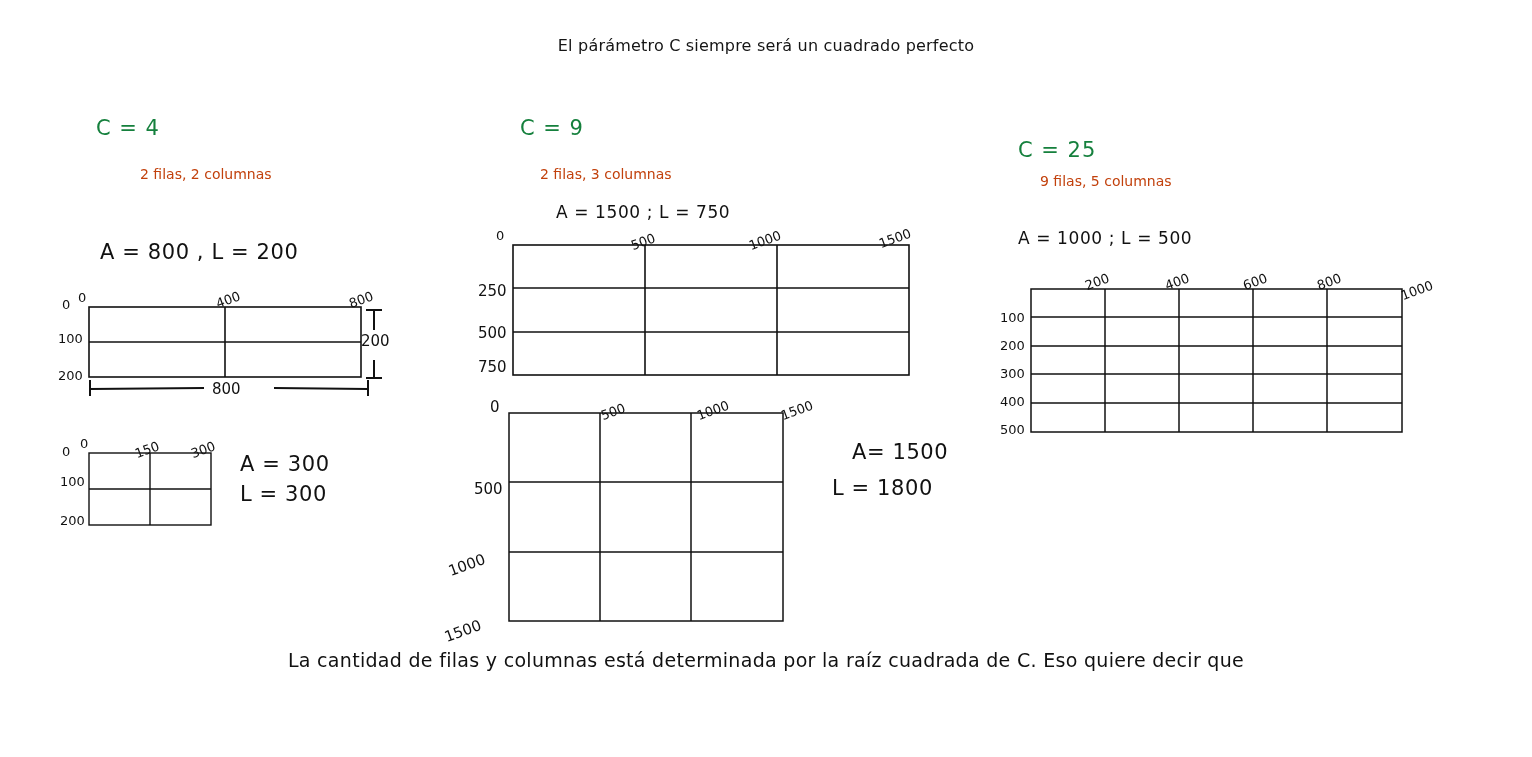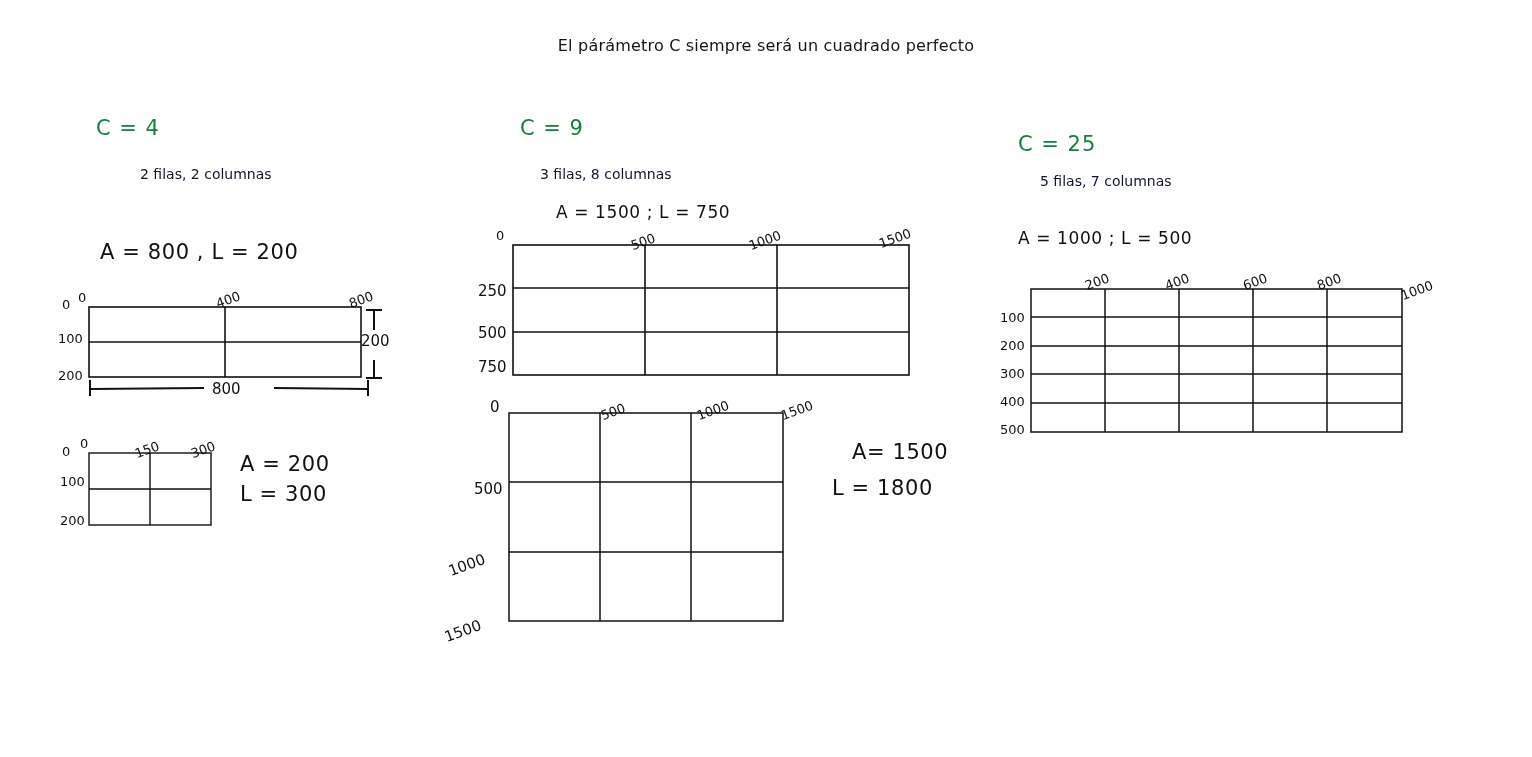--- a/index.html
+++ b/index.html
@@ -27,21 +27,21 @@
     color: #151515;
   }
 
   .case-label {
     font-size: 21px;
     letter-spacing: 1px;
     color: #15803d;
   }
   .case-sub {
     font-size: 14px;
-    color: #0f172a;
+    color: #c2410c;
   }
   .note {
     font-size: 21px;
     letter-spacing: 0.6px;
     color: #111;
   }
   .note-small { font-size: 17px; }
 
   .tick {
     font-size: 13px;
@@ -120,25 +120,25 @@
     <line x1="1" y1="37" x2="123" y2="37" stroke="#111" stroke-width="1.4"></line>
   </svg>
 </div>
 <div class="abs tick" style="left:80px; top:436px;">0</div>
 <div class="abs tick rot" style="left:138px; top:446px;">150</div>
 <div class="abs tick rot" style="left:194px; top:446px;">300</div>
 <div class="abs tick" style="left:62px; top:444px;">0</div>
 <div class="abs tick" style="left:60px; top:474px;">100</div>
 <div class="abs tick" style="left:60px; top:513px;">200</div>
 
-<div class="abs note" style="left:240px; top:452px;">A = 200</div>
+<div class="abs note" style="left:240px; top:452px;">A = 300</div>
 <div class="abs note" style="left:240px; top:482px;">L = 300</div>
 
 <div class="abs case-label" style="left:520px; top:116px;">C = 9</div>
-<div class="abs case-sub" style="left:540px; top:166px;">3 filas, 8 columnas</div>
+<div class="abs case-sub" style="left:540px; top:166px;">2 filas, 3 columnas</div>
 
 <div class="abs note note-small" style="left:556px; top:202px;">A = 1500 ;  L = 750</div>
 
 <div class="abs" style="left:512px; top:244px;">
   <svg width="400" height="134" viewBox="0 0 400 134">
     <rect x="1" y="1" width="396" height="130" fill="none" stroke="#111" stroke-width="1.6"></rect>
     <line x1="133" y1="1" x2="133" y2="131" stroke="#111" stroke-width="1.6"></line>
     <line x1="265" y1="1" x2="265" y2="131" stroke="#111" stroke-width="1.6"></line>
     <line x1="1" y1="44" x2="397" y2="44" stroke="#111" stroke-width="1.6"></line>
     <line x1="1" y1="88" x2="397" y2="88" stroke="#111" stroke-width="1.6"></line>
@@ -165,22 +165,22 @@
 <div class="abs tick rot" style="left:604px; top:408px;">500</div>
 <div class="abs tick rot" style="left:700px; top:408px;">1000</div>
 <div class="abs tick rot" style="left:784px; top:408px;">1500</div>
 <div class="abs tick big" style="left:474px; top:480px;">500</div>
 <div class="abs tick big rot" style="left:452px; top:562px;">1000</div>
 <div class="abs tick big rot" style="left:448px; top:628px;">1500</div>
 
 <div class="abs note" style="left:852px; top:440px;">A= 1500</div>
 <div class="abs note" style="left:832px; top:476px;">L = 1800</div>
 
-<div class="abs case-label" style="left:1018px; top:132px;text-align:right;">C = 25</div>
-<div class="abs case-sub" style="left:1040px; top:173px;">5 filas, 7 columnas</div>
+<div class="abs case-label" style="left:1018px; top:138px;text-align:right;">C = 25</div>
+<div class="abs case-sub" style="left:1040px; top:173px;">9 filas, 5 columnas</div>
 
 <div class="abs note note-small" style="left:1018px; top:228px;">A = 1000  ;   L = 500</div>
 
 <div class="abs" style="left:1030px; top:288px;">
   <svg width="374" height="146" viewBox="0 0 374 146">
     <rect x="1" y="1" width="371" height="143" fill="none" stroke="#111" stroke-width="1.5"></rect>
     <line x1="75" y1="1" x2="75" y2="144" stroke="#111" stroke-width="1.5"></line>
     <line x1="149" y1="1" x2="149" y2="144" stroke="#111" stroke-width="1.5"></line>
     <line x1="223" y1="1" x2="223" y2="144" stroke="#111" stroke-width="1.5"></line>
     <line x1="297" y1="1" x2="297" y2="144" stroke="#111" stroke-width="1.5"></line>
@@ -195,13 +195,14 @@
 <div class="abs tick rot" style="left:1246px; top:278px;">600</div>
 <div class="abs tick rot" style="left:1320px; top:278px;">800</div>
 <div class="abs tick rot" style="left:1404px; top:288px;">1000</div>
 <div class="abs tick" style="left:1000px; top:310px;">100</div>
 <div class="abs tick" style="left:1000px; top:338px;">200</div>
 <div class="abs tick" style="left:1000px; top:366px;">300</div>
 <div class="abs tick" style="left:1000px; top:394px;">400</div>
 <div class="abs tick" style="left:1000px; top:422px;">500</div>
 
 <div class="abs footer">
+  <span>La cantidad de filas y columnas está determinada por la raíz cuadrada de C. Eso quiere decir que</span>
 </div>
 
 </body></html>

